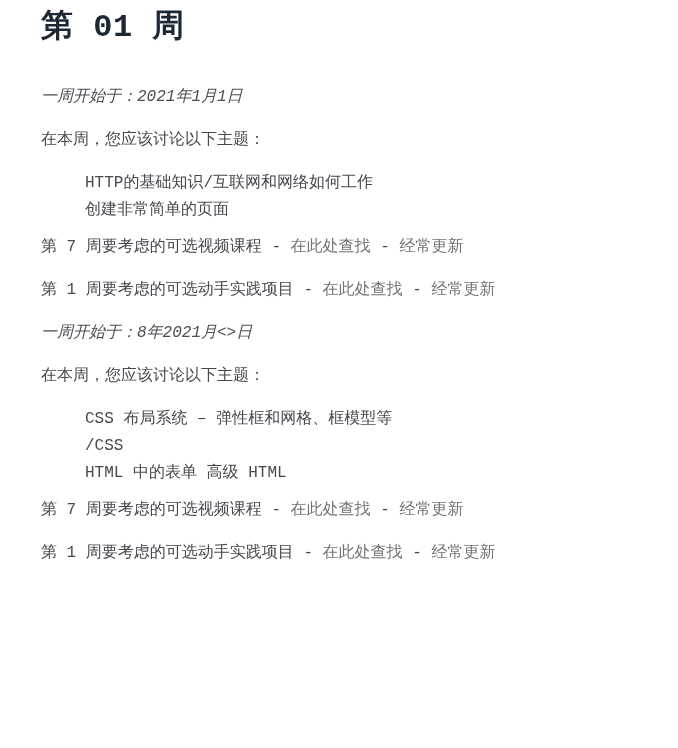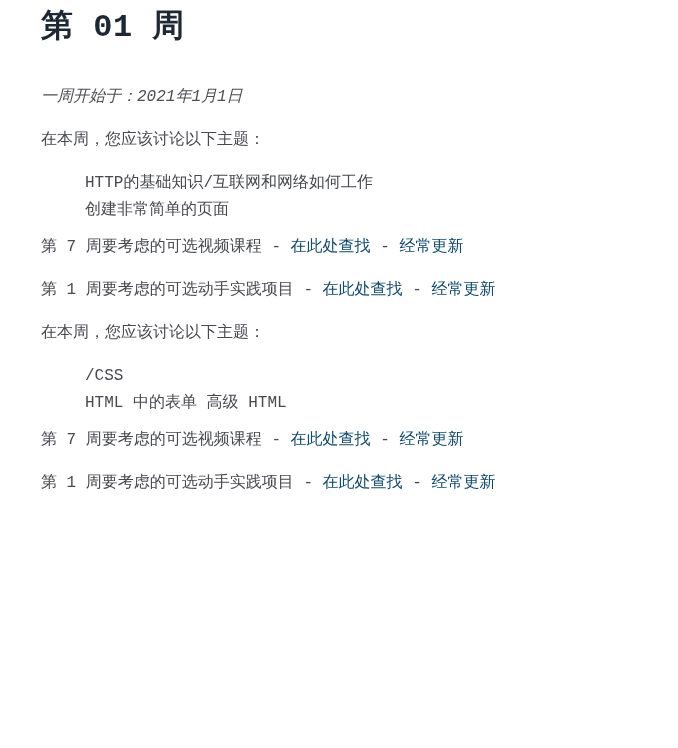--- a/index.html
+++ b/index.html
@@ -42,21 +42,21 @@
     margin-bottom: 10px;
   }
   .topic-line {
     display: block;
     margin-left: 44px;
   }
   .resource {
     margin-bottom: 16px;
   }
   a.doc-link {
-    color: #0c4a6e;
+    color: #737373;
     text-decoration: none;
     cursor: pointer;
   }
 </style>
 </head>
 <body>
 
 <main class="doc">
 
   <section class="week-section">
@@ -65,22 +65,24 @@
     <p class="intro">在本周，您应该讨论以下主题：</p>
     <p class="topics">
       <span class="topic-line">HTTP的基础知识/互联网和网络如何工作</span>
       <span class="topic-line">创建非常简单的页面</span>
     </p>
     <p class="resource"><span>第 7 周要考虑的可选视频课程 - </span><a href="#" class="doc-link">在此处查找</a><span> - </span><a href="#" class="doc-link">经常更新</a></p>
     <p class="resource"><span>第 1 周要考虑的可选动手实践项目 - </span><a href="#" class="doc-link">在此处查找</a><span> - </span><a href="#" class="doc-link">经常更新</a></p>
   </section>
 
   <section class="week-section">
+    <p class="week-start">一周开始于：8年2021月&lt;&gt;日</p>
     <p class="intro">在本周，您应该讨论以下主题：</p>
     <p class="topics">
+      <span class="topic-line">CSS 布局系统 – 弹性框和网格、框模型等</span>
       <span class="topic-line">/CSS</span>
       <span class="topic-line">HTML 中的表单 高级 HTML</span>
     </p>
     <p class="resource"><span>第 7 周要考虑的可选视频课程 - </span><a href="#" class="doc-link">在此处查找</a><span> - </span><a href="#" class="doc-link">经常更新</a></p>
     <p class="resource"><span>第 1 周要考虑的可选动手实践项目 - </span><a href="#" class="doc-link">在此处查找</a><span> - </span><a href="#" class="doc-link">经常更新</a></p>
   </section>
 
 </main>
 
 </body></html>

